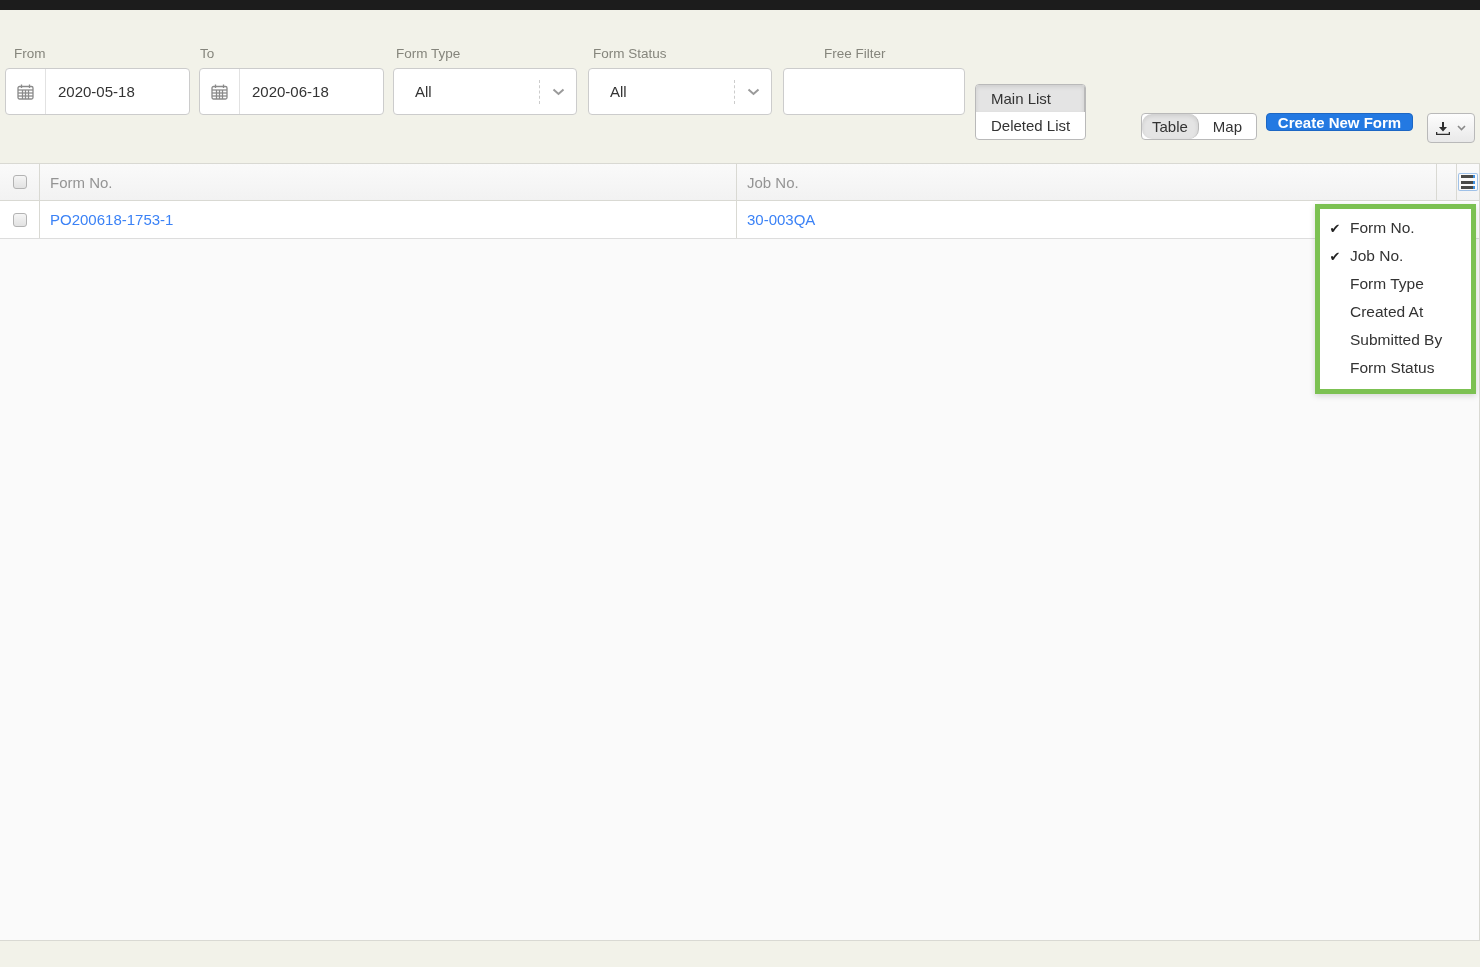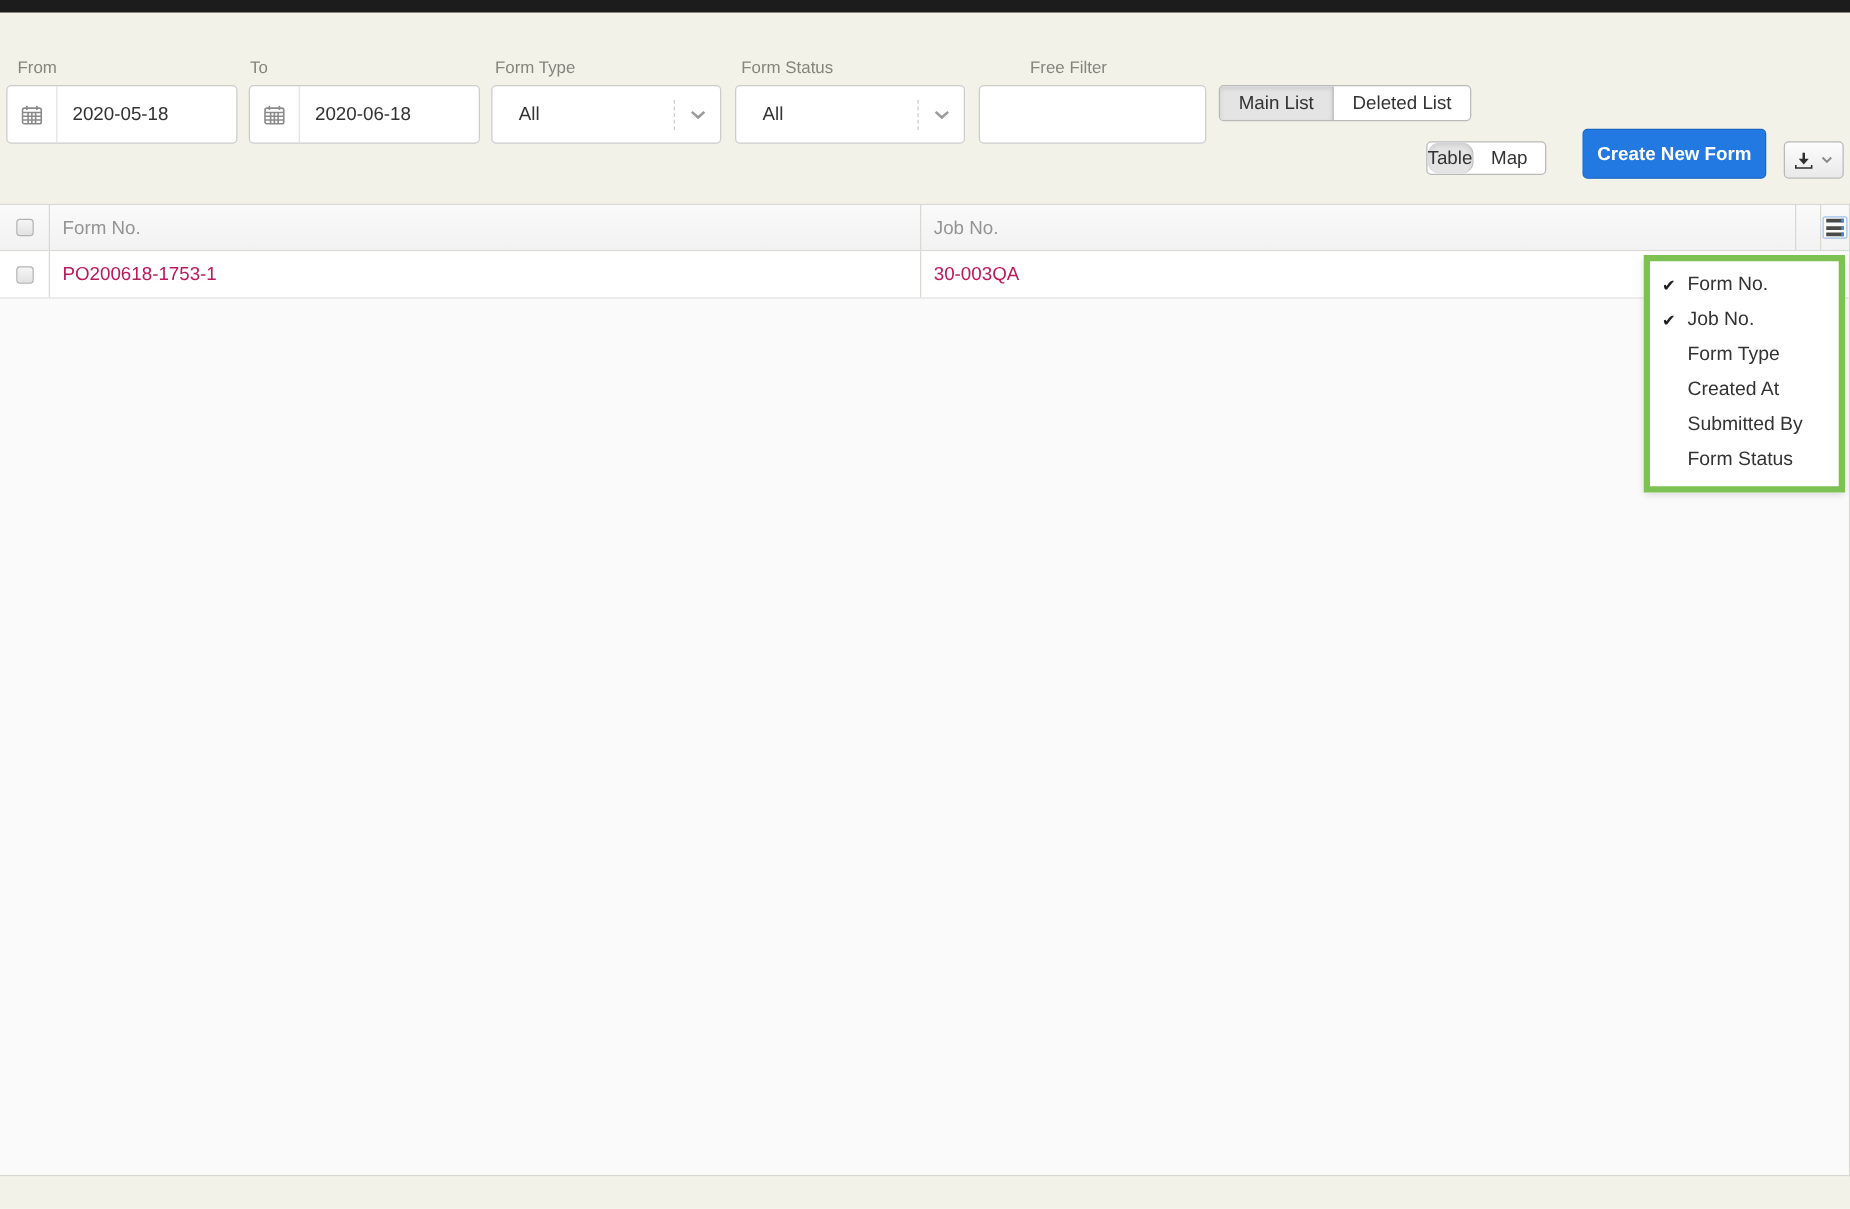--- a/index.html
+++ b/index.html
@@ -46,21 +46,21 @@
     background:#fff;
   }
   .seg {
     font-size:15px; color:#333; padding:5px 15px; cursor:pointer;
     border-right:1px solid #b9b9b9; white-space:nowrap; display:flex; align-items:center;
   }
   .seg:last-child { border-right:none; }
   .seg.active { background:#e4e4e4; box-shadow:inset 0 2px 4px rgba(0,0,0,.10); }
 
   .btn-primary {
-    top:103px; height:40px; background:#2379e2; border:1px solid #1d67c4;
+    top:113px; height:18px; background:#2379e2; border:1px solid #1d67c4;
     border-radius:4px; color:#fff; font-size:15px; font-weight:700;
     display:flex; align-items:center; justify-content:center; cursor:pointer;
   }
   .btn-download {
     top:113px; height:30px; background:linear-gradient(#fdfdfd,#e9e9e9);
     border:1px solid #b9b9b9; border-radius:4px;
     display:flex; align-items:center; justify-content:center; gap:7px; cursor:pointer;
   }
 
   
@@ -69,21 +69,21 @@
     background:#fafafa; border:1px solid #d9d9d3; border-left:none;
     display:flex; flex-direction:column;
   }
   .thead {
     height:37px; flex:0 0 37px; display:flex;
     background:linear-gradient(#fafafa,#f2f2f2); border-bottom:1px solid #d9d9d3;
     color:#949494; font-size:15px;
   }
   .trow {
     height:38px; flex:0 0 38px; display:flex; background:#fff;
-    border-bottom:1px solid #ddd; color:#be185d; font-size:15px;
+    border-bottom:1px solid #ddd; color:#3b82f6; font-size:15px;
   }
   .cell { display:flex; align-items:center; }
   .cb-col   { flex:0 0 40px; justify-content:center; border-right:1px solid #d9d9d3; }
   .col-form { flex:0 0 697px; padding-left:10px; border-right:1px solid #d9d9d3; }
   .col-job  { flex:0 0 700px; padding-left:10px; border-right:1px solid #d9d9d3; }
   .col-sp   { flex:0 0 20px; border-right:1px solid #d9d9d3; }
   .col-menu { flex:1; justify-content:center; }
   .tbody-fill { flex:1; background:#fafafa; }
   .tfoot {
     height:37px; flex:0 0 37px; display:flex;
@@ -182,27 +182,27 @@
     <svg width="13" height="8" viewBox="0 0 13 8" fill="none" stroke="#9a9a9a" stroke-width="2">
         <path d="M1.5 1.5 L6.5 6 L11.5 1.5"></path>
       </svg>
   </span>
 </div>
 
 <div class="abs inputbox" style="left:783px; width:182px;">
   <input class="free-input" value="" style="">
 </div>
 
-<div class="abs btn-group" style="left:975px; top:68px;">
+<div class="abs btn-group" style="left:975px; top:84px;flex-direction:column;">
   <div class="seg active">Main List</div>
   <div class="seg">Deleted List</div>
 </div>
 
 <div class="abs btn-group" style="left:1141px; top:113px;">
-  <div class="seg active" style="padding:4px 0;border-radius:10px;">Table</div>
+  <div class="seg active" style="padding:4px 10px;border-radius:10px;">Table</div>
   <div class="seg" style="padding:4px 14px;">Map</div>
 </div>
 
 <div class="abs btn-primary" style="left:1266px; width:147px;">Create New Form</div>
 
 <div class="abs btn-download" style="left:1427px; width:48px;">
   <span>
     <svg width="14" height="13" viewBox="0 0 14 13">
       <path d="M6 0 h2 v5 h3 l-4 4.5 L3 5 h3 z" fill="#2f2f2f"></path>
       <path d="M0.5 10 v2.5 h13 V10" fill="none" stroke="#2f2f2f" stroke-width="1.6"></path>

